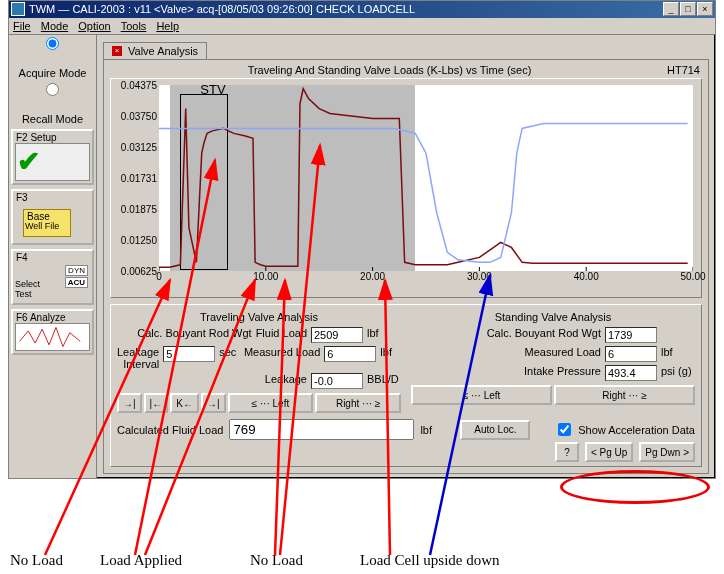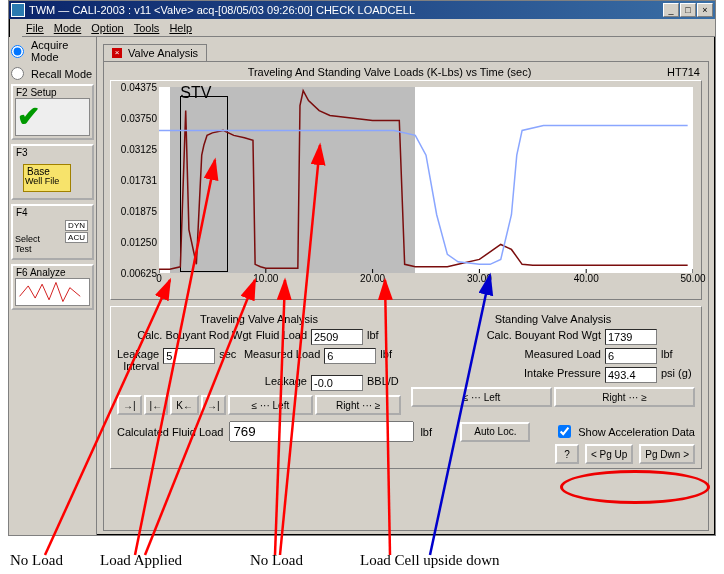--- a/index.html
+++ b/index.html
@@ -1,44 +1,44 @@
 <!DOCTYPE html>
 <html><head>
 <meta charset="utf-8">
 <style>
   * { box-sizing: border-box; }
   html, body { margin: 0; padding: 0; font-family: "MS Sans Serif", Tahoma, sans-serif; font-size: 11px; color: #000; background: #fff; }
   .page { width: 724px; height: 574px; position: relative; }
-  .app-window { position: absolute; left: 8px; top: 0; width: 708px; height: 536px; border: 1px solid #808080; background: #d4d0c8; display: flex; flex-direction: column; box-shadow: 0 0 0 1px #000 inset; }
+  .app-window { position: absolute; left: 8px; top: 0; width: 708px; height: 479px; border: 1px solid #808080; background: #d4d0c8; display: flex; flex-direction: column; box-shadow: 0 0 0 1px #000 inset; }
   .titlebar { height: 18px; background: linear-gradient(to right,#0a246a,#3a6ea5); color: #fff; display: flex; align-items: center; padding: 0 2px; font-size: 11px; }
   .titlebar .app-icon { width: 14px; height: 14px; background: #2a7ab0; border: 1px solid #fff; margin-right: 4px; }
   .titlebar .title-text { flex: 1; white-space: nowrap; overflow: hidden; }
   .winbtns { display: flex; gap: 1px; }
   .winbtn { width: 16px; height: 14px; background: #d4d0c8; border: 1px solid #808080; border-top-color:#fff; border-left-color:#fff; font-size:9px; line-height:12px; text-align:center; color:#000; }
-  .menubar { height: 18px; background: #d4d0c8; display: flex; align-items: center; padding: 0 4px; gap: 10px; border-bottom: 1px solid #808080; margin-left: 13px; }
+  .menubar { height: 18px; background: #d4d0c8; display: flex; align-items: center; padding: 0 4px; gap: 10px; border-bottom: 1px solid #808080; }
   .menubar span { text-decoration: underline; text-decoration-color: #000; }
   .content { flex: 1; display: flex; }
   .sidebar { width: 88px; background: #d4d0c8; border-right: 1px solid #808080; padding: 2px; display: flex; flex-direction: column; gap: 4px; }
-  .radio-row { font-size: 11px; display: flex; align-items: center; gap: 7px; }
+  .radio-row { font-size: 11px; display: flex; align-items: center; gap: 17px; flex-direction: column; }
   .radio-row input { margin:0; }
   .side-btn { border: 2px outset #fff; background: #d4d0c8; padding: 2px; height: 56px; position: relative; }
   .side-btn .lbl { position:absolute; left:3px; top:1px; font-size:10px; }
   .side-graphic { position:absolute; left:2px; top:12px; right:2px; bottom:2px; background:#eee; border:1px solid #888; }
   .checkmark { position:absolute; left:4px; top:14px; color:#090; font-size:28px; font-weight:bold; }
   .yellow-folder { position:absolute; left:10px; top:18px; width:48px; height:28px; background:#f7e36b; border:1px solid #a08000; }
   .main { flex:1; padding: 4px 6px 4px 6px; display:flex; flex-direction:column; }
   .tab { height:20px; display:flex; align-items:flex-end; }
   .tab-front { background:#d4d0c8; border:1px solid #808080; border-bottom:none; padding:2px 8px; font-size:11px; display:flex; align-items:center; gap:6px; }
   .tab-x { width:10px;height:10px;background:#c00; color:#fff; font-size:8px; line-height:10px; text-align:center; }
   .chart-area { flex:1; background:#d4d0c8; border:1px solid #808080; padding:4px 6px 6px 6px; display:flex; flex-direction:column; }
   .chart-title-row { display:flex; justify-content:space-between; font-size:11px; padding:0 2px 2px 2px; }
   .plot-wrap { height: 220px; position:relative; border:1px solid #808080; border-top-color:#fff; border-left-color:#fff; }
   .plot-inner { position:absolute; left:48px; right:8px; top:6px; bottom:26px; background:#fff; }
   .shade { position:absolute; background:#bdbdbd; }
-  .stv-label { position:absolute; font-size:16px; }
+  .stv-label { position:absolute; font-size:13px;margin-left:20px; }
   .y-label { position:absolute; right:100%; font-size:10px; text-align:right; transform:translateY(-50%); padding-right:2px; }
   .x-label { position:absolute; top:100%; font-size:10px; transform:translateX(-50%); }
   .stv-box { position:absolute; border:1px solid #000; background:transparent; }
   svg.plotsvg { position:absolute; left:0; top:0; width:100%; height:100%; }
   .groupbox { border:1px solid #808080; border-top-color:#fff; border-left-color:#fff; margin-top:6px; padding:6px 6px 4px 6px; }
   .analysis-row { display:flex; gap:10px; }
   .analysis-col { flex:1; }
   .col-title { text-align:center; font-size:11px; margin-bottom:4px; }
   .field-row { display:flex; align-items:flex-start; gap:4px; margin:3px 0; }
   .field-row label { flex:1; text-align:right; font-size:11px; }
@@ -99,21 +99,21 @@
           <div class="lbl">F3</div>
           <div class="yellow-folder"></div>
           <div style="position:absolute; left:14px; top:20px; font-size:10px;">Base</div>
           <div style="position:absolute; left:12px; top:30px; font-size:9px;">Well File</div>
         </div>
 
         <div class="side-btn">
           <div class="lbl">F4</div>
           <div style="position:absolute; left:2px; top:28px; font-size:9px; width:30px;">Select Test</div>
           <div style="position:absolute; right:4px; top:14px; border:1px solid #888; background:#fff; font-size:8px; padding:0 2px;">DYN</div>
-          <div style="position:absolute; right:4px; top:26px; border:1px solid #888; background:#fff; font-size:8px; padding:0 2px;">ACU</div>
+          <div style="position:absolute; right:4px; top:26px; border:1px solid #888; background:#fff; font-size:8px; padding:0 2px;font-weight:bold;">ACU</div>
         </div>
 
 
         <div class="side-btn" style="height:46px;">
           <div class="lbl">F6 Analyze</div>
           <div class="side-graphic" style="background:#fff;">
             <svg viewBox="0 0 80 30" width="100%" height="100%">
                 <polyline points="2,20 12,8 20,22 28,6 36,24 44,4 52,26 60,10 72,20" stroke="#c00" fill="none" stroke-width="1"></polyline>
               </svg>
           </div>

